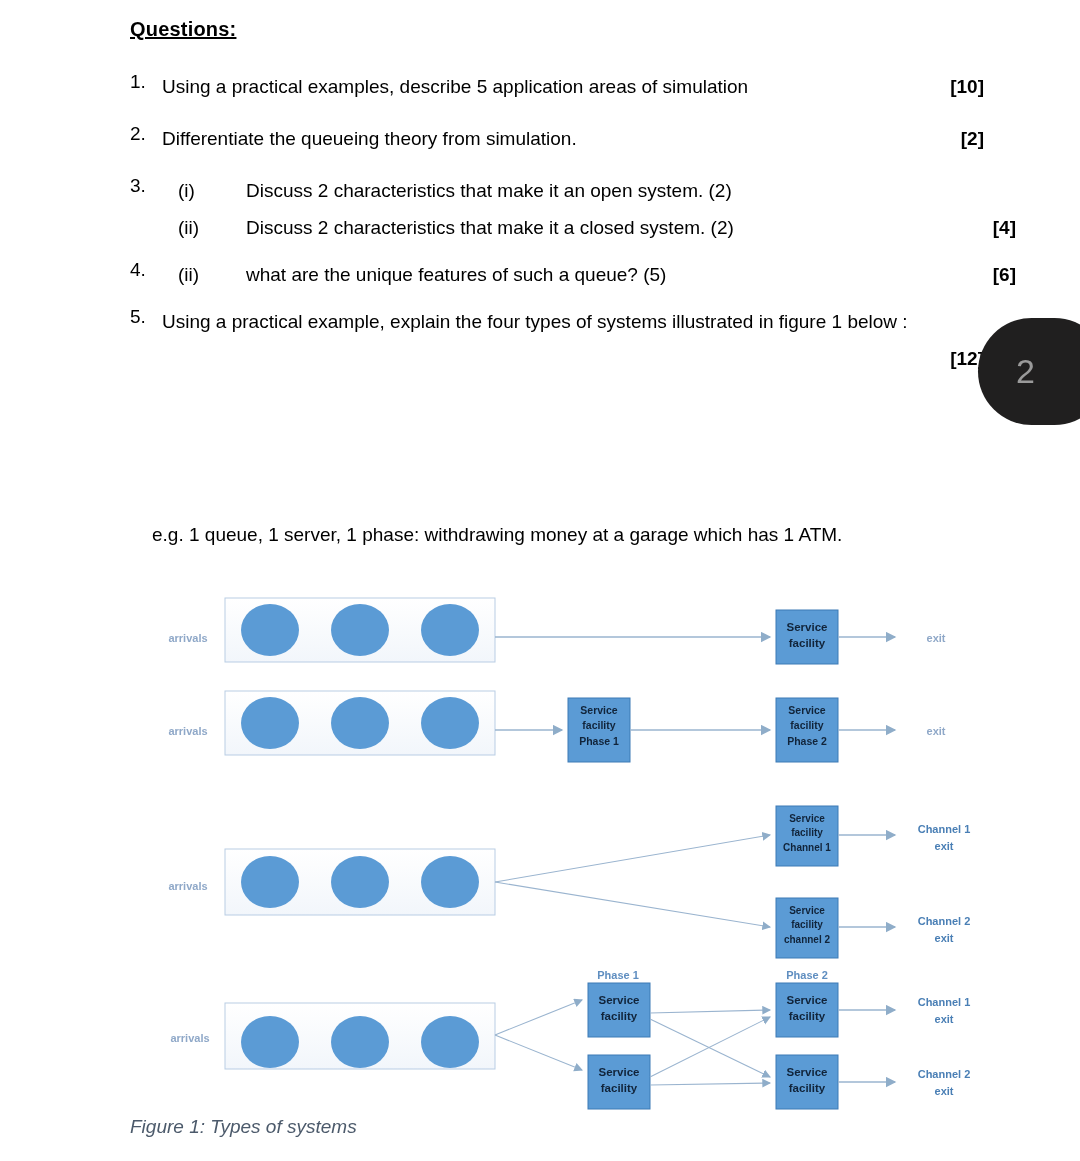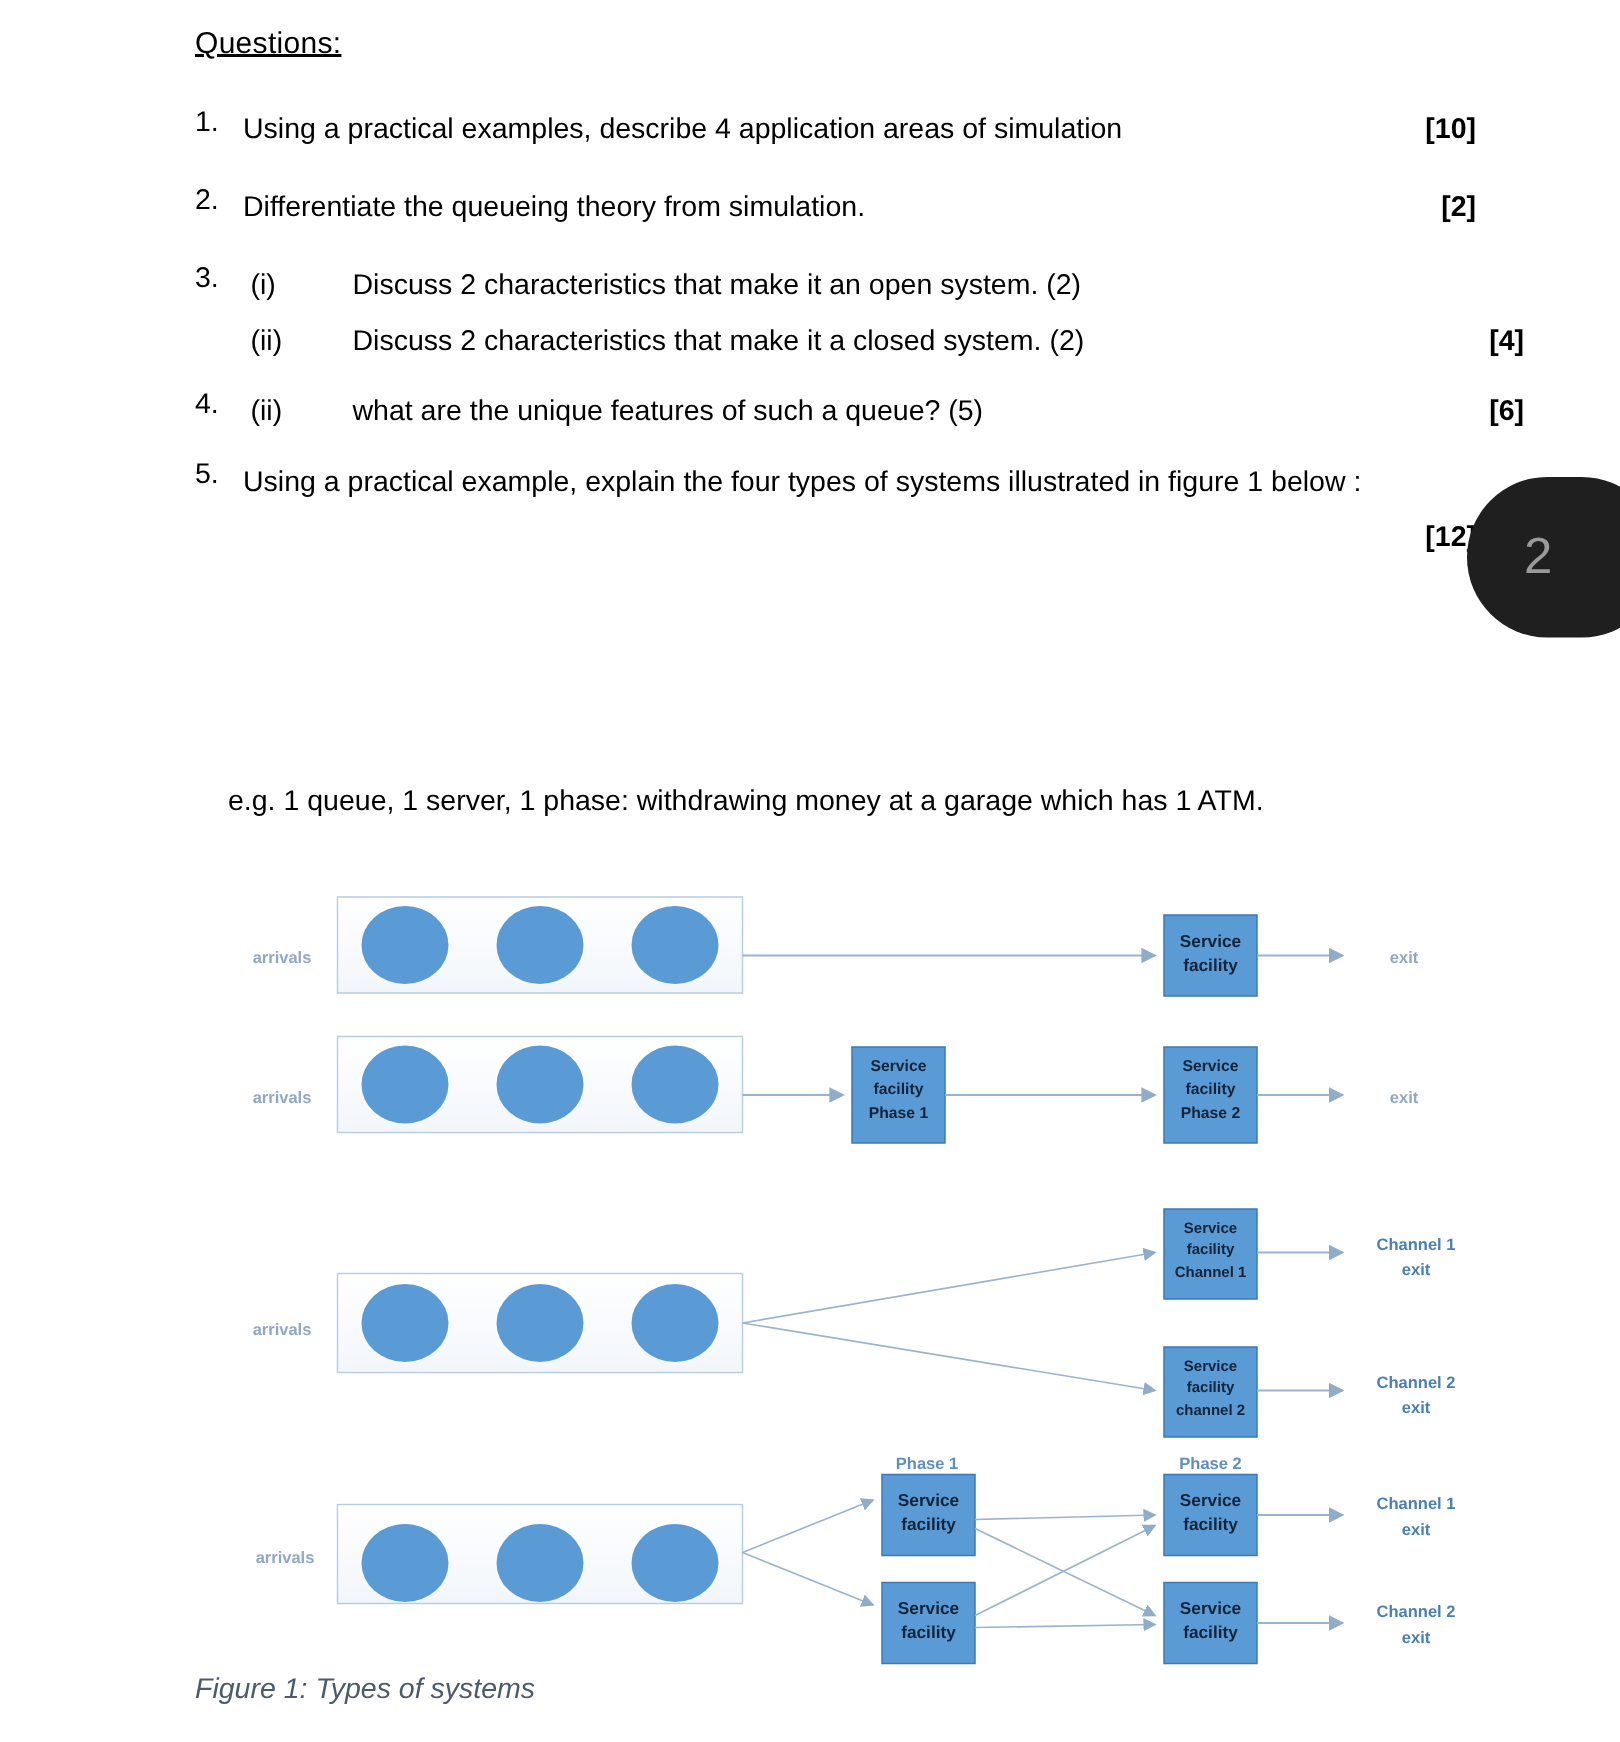--- a/index.html
+++ b/index.html
@@ -40,21 +40,21 @@
     position: absolute;
     left: 0;
     top: 0;
     width: 1080px;
   }
   .heading {
     position: absolute;
     left: 130px;
     top: 18px;
     font-size: 20px;
-    font-weight: normal;
+    font-weight: bold;
     text-decoration: underline;
     letter-spacing: 0.2px;
   }
 
   .qlist {
     position: absolute;
     left: 130px;
     top: 68px;
     width: 832px;
   }
@@ -83,21 +83,21 @@
   }
   .marks {
     position: absolute;
     right: -22px;
     font-size: 19px;
     font-weight: bold;
     white-space: nowrap;
   }
   .sub {
     position: relative;
-    margin-left: 37px;
+    margin-left: 48px;
     font-size: 19px;
     line-height: 37px;
   }
   .sub-label {
     display: inline-block;
     width: 68px;
   }
   .eg {
     position: absolute;
     left: 152px;
@@ -133,21 +133,21 @@
 
 <div class="doc">
 
   <div class="heading">Questions:</div>
 
   <div class="qlist">
 
     <div class="q" style="height:38px;">
       <span class="q-num">1.</span>
       <div class="q-body">
-        <span>Using a practical examples, describe 4 application areas of simulation</span>
+        <span>Using a practical examples, describe 5 application areas of simulation</span>
         <span class="marks" style="top:0;margin-left:20px;">[10]</span>
       </div>
     </div>
 
     <div class="q" style="height:42px;margin-top:12px;">
       <span class="q-num">2.</span>
       <div class="q-body">
         <span>Differentiate the queueing theory from simulation.</span>
         <span class="marks" style="top:0;">[2]</span>
       </div>

